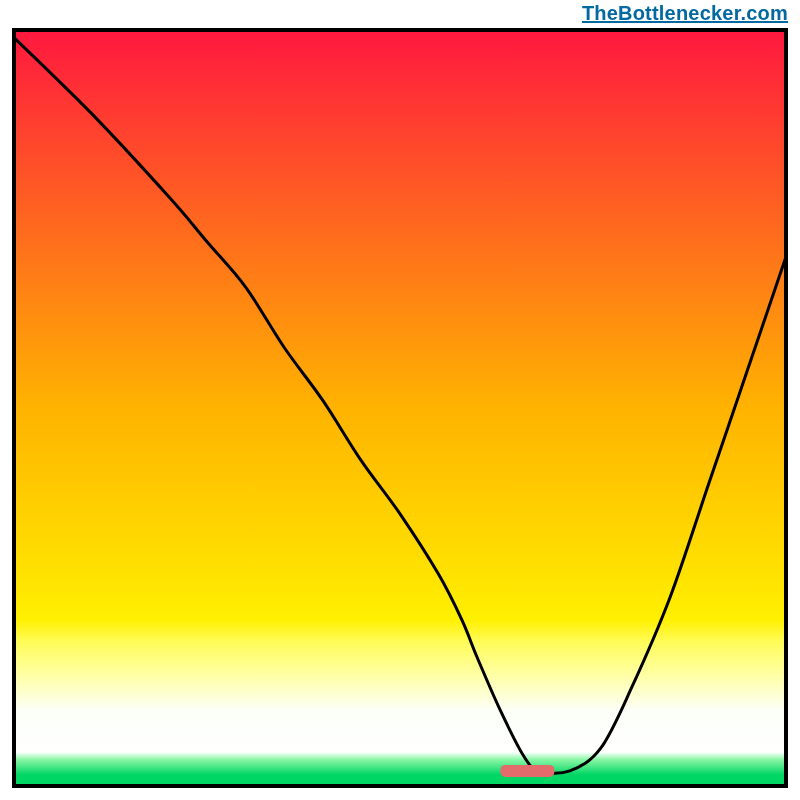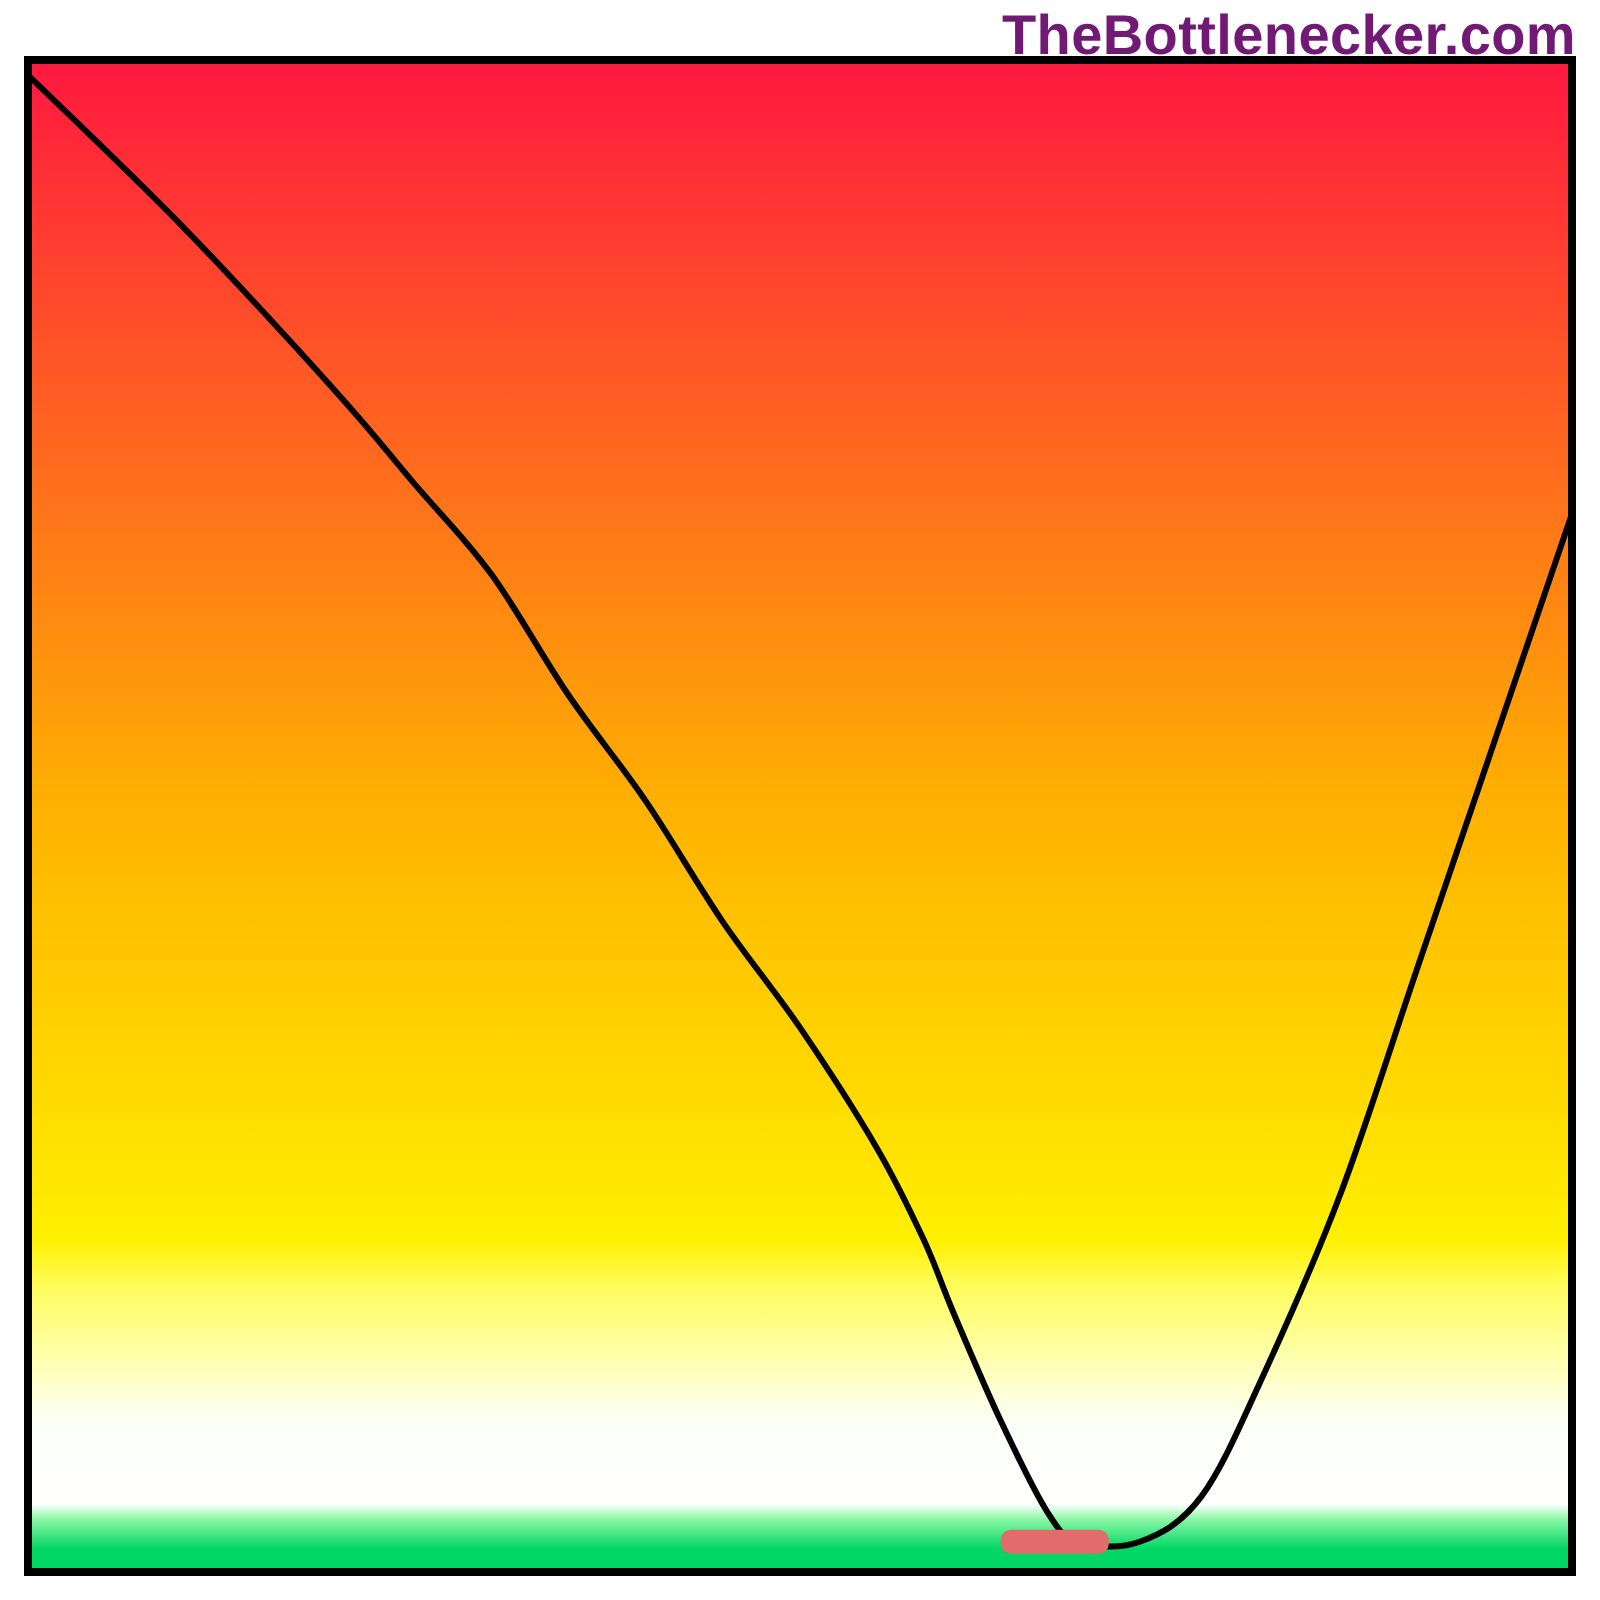--- a/index.html
+++ b/index.html
@@ -18,25 +18,26 @@
   }
   svg {
     position: absolute;
     top: 0;
     left: 0;
   }
   .watermark {
     position: absolute;
     top: 2px;
     right: 12px;
-    font-size: 28px;
+    font-size: 20px;
     font-weight: 600;
-    color: #701a75;
+    color: #0369a1;
     letter-spacing: 0.2px;
     user-select: none;
+    text-decoration: underline;
   }
 </style>
 </head>
 <body>
 
 <div class="canvas-wrap">
   <svg id="chart-svg" width="800" height="800" viewBox="0 0 800 800">
     <defs>
       <linearGradient id="bg-grad" x1="0" y1="0" x2="0" y2="1">
           <stop offset="0.00%" stop-color="#ff183f"></stop>

